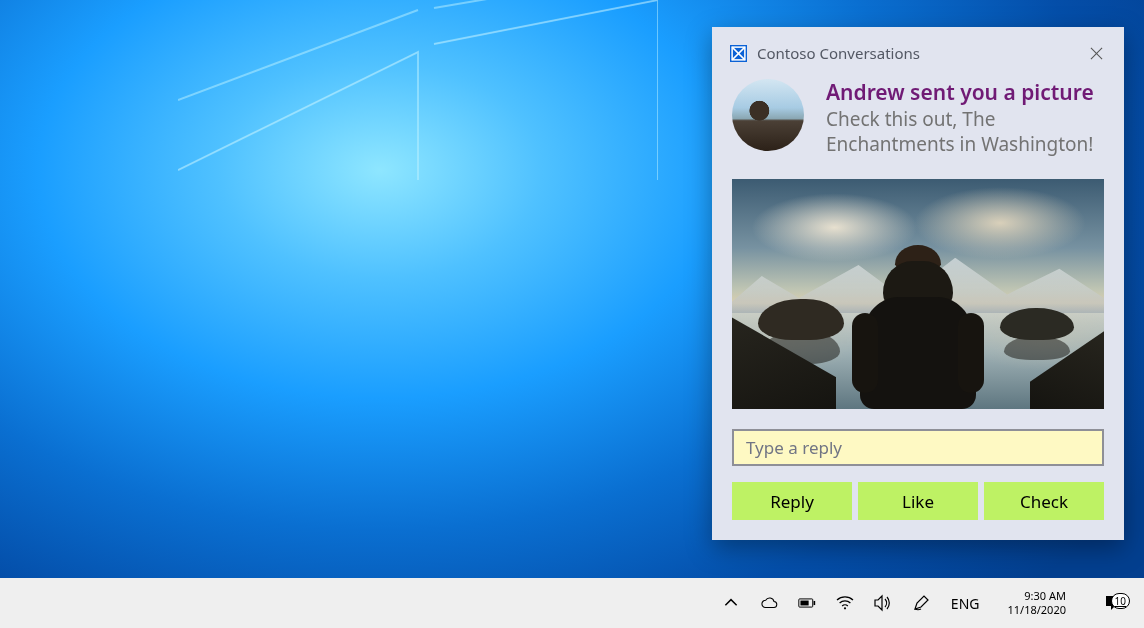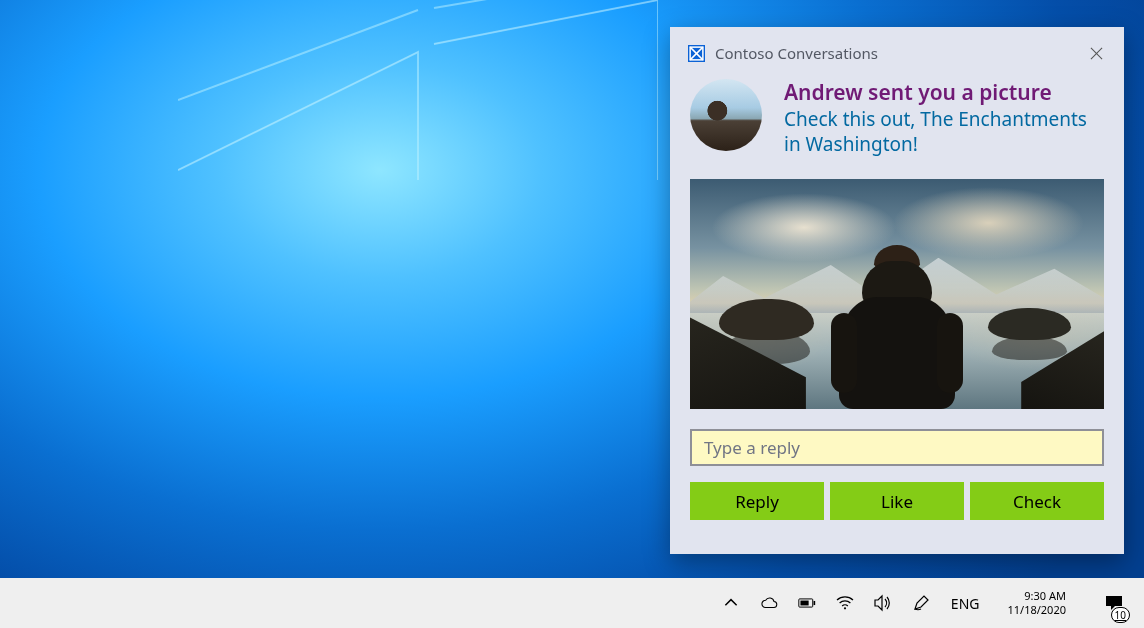--- a/index.html
+++ b/index.html
@@ -20,24 +20,24 @@
       width: 480px; height: 180px;
       opacity: 0.55;
       pointer-events: none;
       filter: drop-shadow(0 0 40px rgba(200,255,255,0.3));
     }
 
     
     .toast {
       position: absolute;
       right: 20px; top: 27px;
-      width: 454px;
+      width: 412px;
       background: #e1e4ef;
       box-shadow: 0 8px 24px rgba(0,0,0,0.35);
-      padding-bottom: 34px;
+      padding-bottom: 20px;
     }
     .toast-header {
       display: flex; align-items: center;
       padding: 12px 14px 4px 18px;
       color: #535864; font-size: 15px;
     }
     .app-icon {
       width: 17px; height: 17px;
       background: #0b62d6;
       display: flex; align-items: center; justify-content: center;
@@ -56,21 +56,21 @@
       display: flex; padding: 8px 20px 0 20px;
     }
     .avatar {
       width: 72px; height: 72px; border-radius: 50%;
       flex: none; margin-right: 22px;
       background:
         radial-gradient(circle at 38% 44%, #3b2f25 0%, #3b2f25 16%, transparent 17%),
         linear-gradient(180deg, #d3e6f2 0%, #a7cbe3 40%, #8aa7b3 55%, #4b4036 58%, #2c2118 100%);
     }
     .title-line { font-size: 21px; color: #701a75; font-weight: 600; line-height: 1.25; }
-    .body-text { font-size: 19px; color: #0369a1; line-height: 1.32; margin-top: 2px; }
+    .body-text { font-size: 19px; color: #737373; line-height: 1.32; margin-top: 2px; }
 
     .hero {
       margin: 22px 20px 0 20px;
       height: 230px;
       background: #5b6c6e;
       position: relative; overflow: hidden;
     }
     .hero .sky {
       position:absolute; inset:0;
       background: linear-gradient(180deg,#3c5b72 0%,#7792a1 30%,#bfc5b3 48%,#d9cfb0 54%,#9fb0b6 60%,#6c8291 100%);
@@ -117,21 +117,21 @@
       font-family: inherit; color:#000;
     }
     .reply-input::placeholder { color: #717584; }
 
     .btn-row {
       display: flex; gap: 6px;
       margin: 16px 20px 0 20px;
     }
     .btn {
       flex: 1; height: 38px;
-      background: #84cc16; border: none;
+      background: #bef264; border: none;
       font-size: 17px; color: #000;
       font-family: inherit; cursor: pointer;
     }
 
     
     .taskbar {
       position: absolute; left: 0; right: 0; bottom: 0;
       height: 50px;
       background: #efefef;
       display: flex; align-items: center; justify-content: flex-end;
@@ -144,21 +144,21 @@
     }
     .tray-icon svg { width: 18px; height: 18px; display:block; }
     .lang { font-size: 14px; padding: 0 2px; }
     .clock { text-align: right; font-size: 11px; line-height:1.28; padding: 0 8px; }
     .action-center {
       width: 44px; height: 100%;
       display:flex; align-items:center; justify-content:center;
       position: relative;
     }
     .ac-badge{
-      position:absolute; right:6px; bottom:5px;
+      position:absolute; right:6px; bottom:19px;
       min-width:16px;height:16px;border-radius:8px;
       border:1px solid #000;background:#fff;font-size:10px;
       display:flex;align-items:center;justify-content:center;
       padding:0 3px;
       text-decoration:underline;
     }
   </style>
 </head>
 <body>
 

